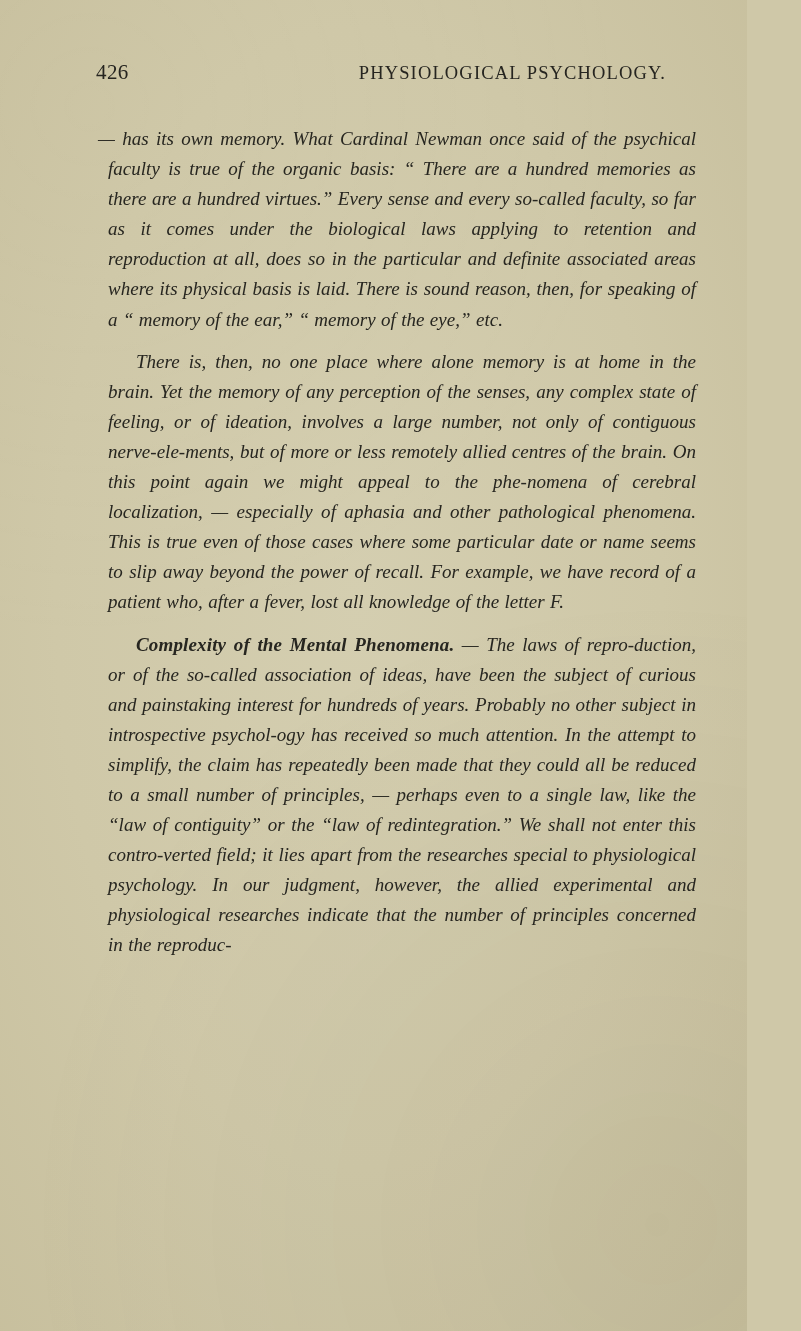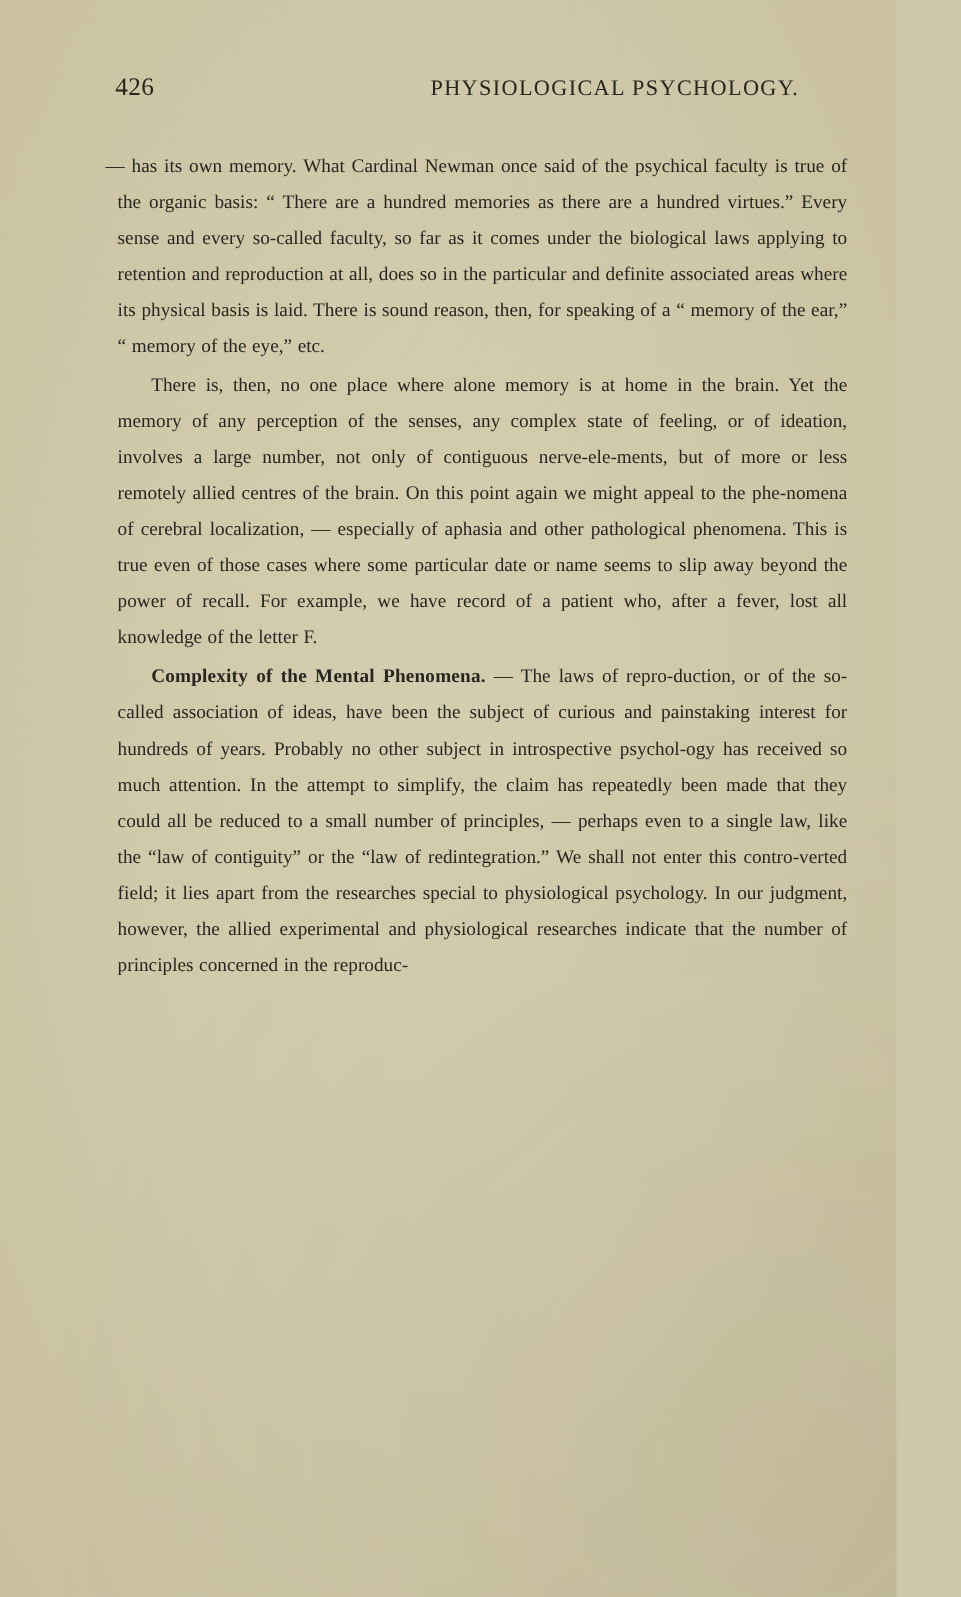--- a/index.html
+++ b/index.html
@@ -52,28 +52,29 @@
   }
   .runtitle {
     flex: 1;
     text-align: right;
     font-size: 18.5px;
     letter-spacing: 1.15px;
     color: #262520;
     padding-right: 42px;
   }
   p.body {
-    margin: 2px;
-    font-size: 16px;
+    margin: 12px;
+    font-size: 19px;
     line-height: 30.1px;
     text-align: justify;
     text-align-last: left;
     color: #272620;
     letter-spacing: .02px;
     word-spacing: .6px;
+    font-style: italic;
   }
   p.body + p.body {
     margin-top: 0;
   }
   .indent { text-indent: 28px; }
   .runin {
     font-weight: bold;
     letter-spacing: .15px;
   }
   .hang-dash {

